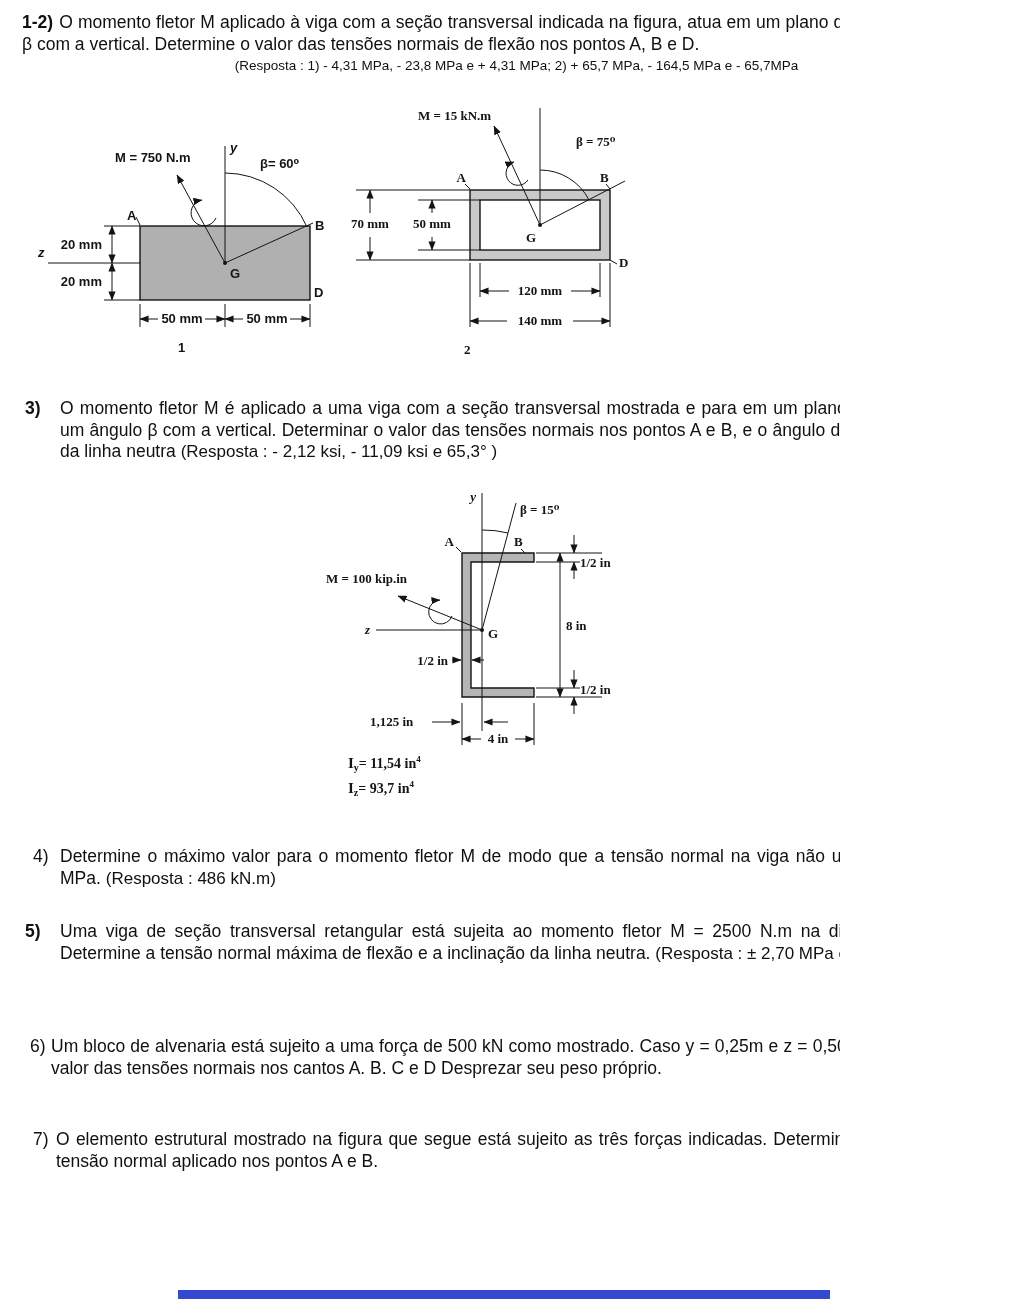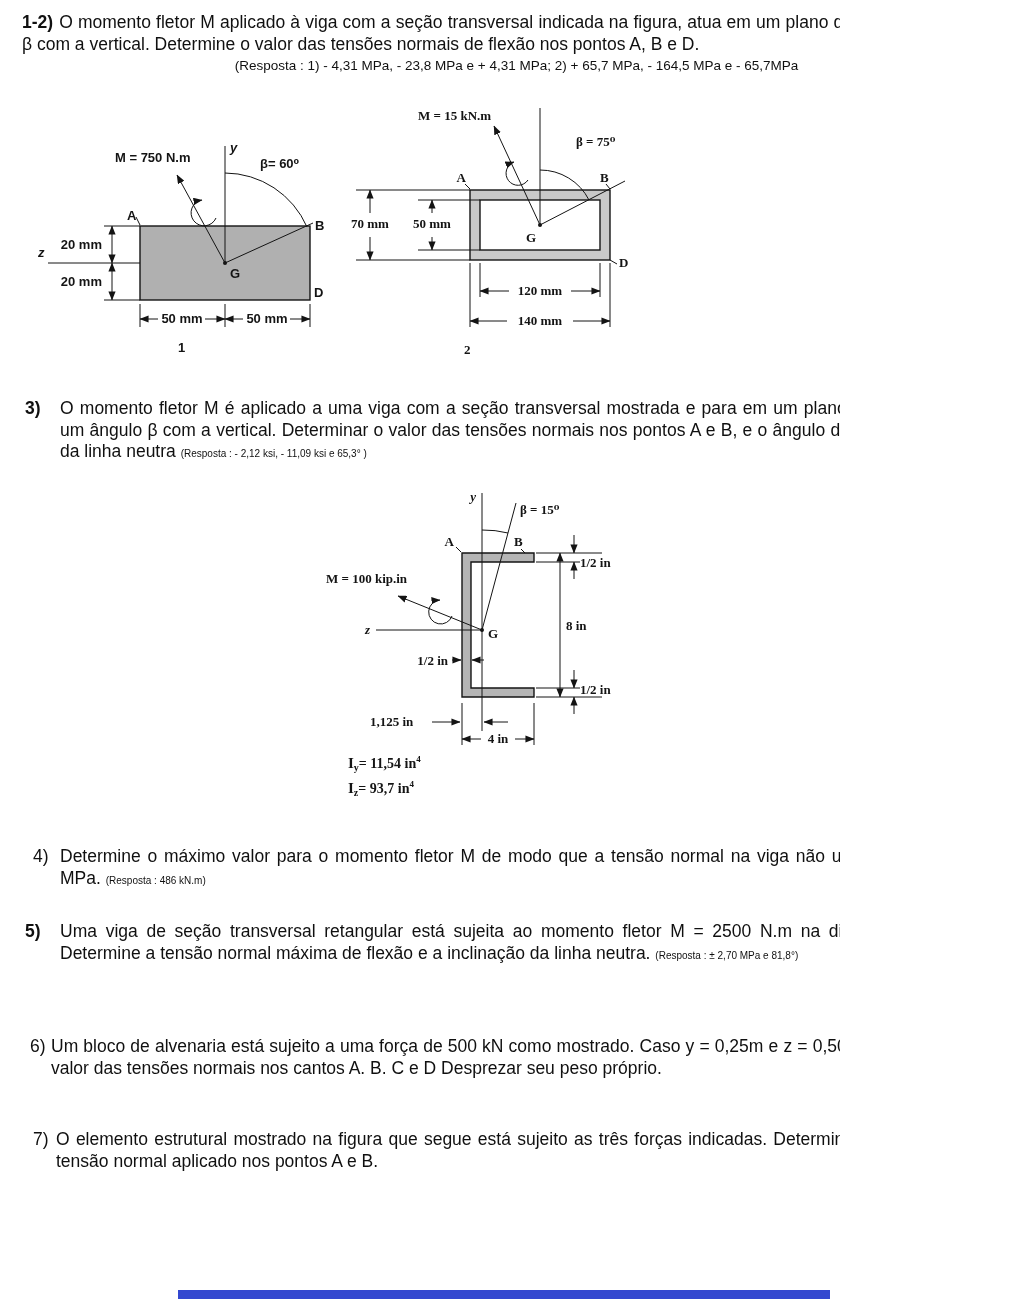--- a/index.html
+++ b/index.html
@@ -5,21 +5,21 @@
   html,body{margin:0;padding:0}
   body{background:#ffffff}
   .page{position:relative;width:840px;height:1299px;background:#ffffff;color:#101010;
         font-family:"Liberation Sans","DejaVu Sans",sans-serif;overflow:hidden}
   .prob{position:absolute}
   .hang{display:flex;align-items:flex-start}
   .pnum{font-size:17.5px;flex:0 0 auto;margin-right:6px}
   .bold{font-weight:700}
   .ptext{font-size:17.5px;line-height:1.24;text-align:justify;flex:1 1 auto}
   .answer{font-size:13.5px;margin-top:3px;margin-left:11px;text-align:center}
-  .answer-inline{font-size:10px}
+  .answer-inline{font-size:17px}
   .fig{position:absolute}
   .fig line{stroke:#141414;stroke-width:1}
   .fig path.geo{stroke:#141414;stroke-width:1;fill:none}
   .fig .shape{stroke:#141414;stroke-width:1.4}
   .fig text{font-family:"Liberation Serif","DejaVu Serif",serif;font-weight:700;font-size:13px;
             fill:#141414;stroke:none}
   .fig.sans text{font-family:"Liberation Sans","DejaVu Sans",sans-serif;font-size:13px}
   .it{font-style:italic}
   .cap{font-size:15px}
   .wbg{fill:#ffffff;stroke:none}

